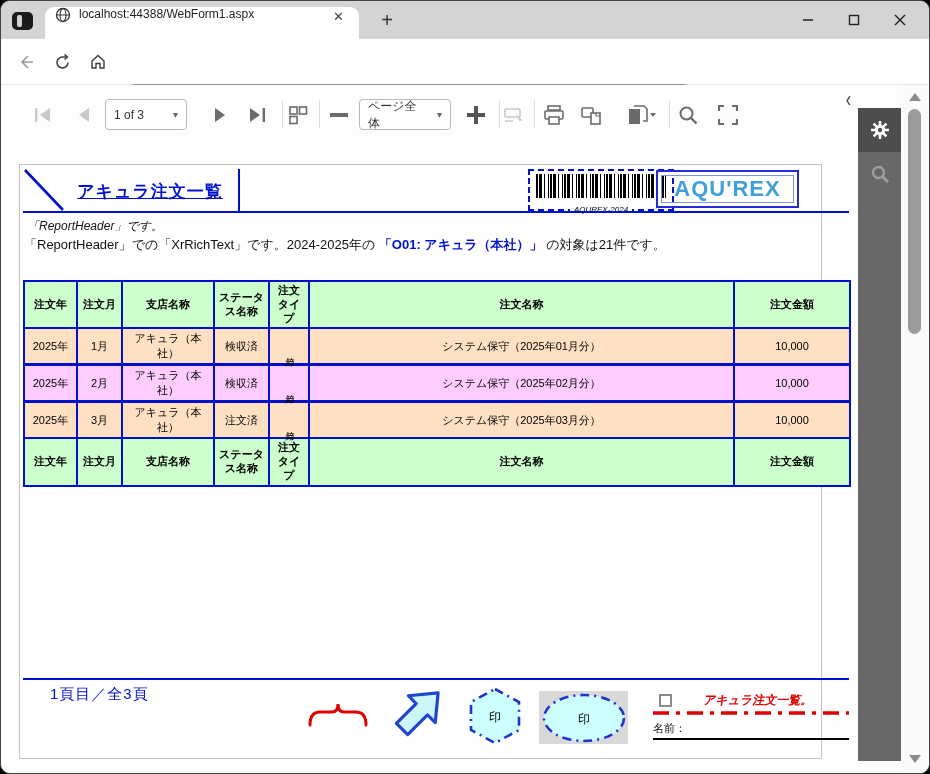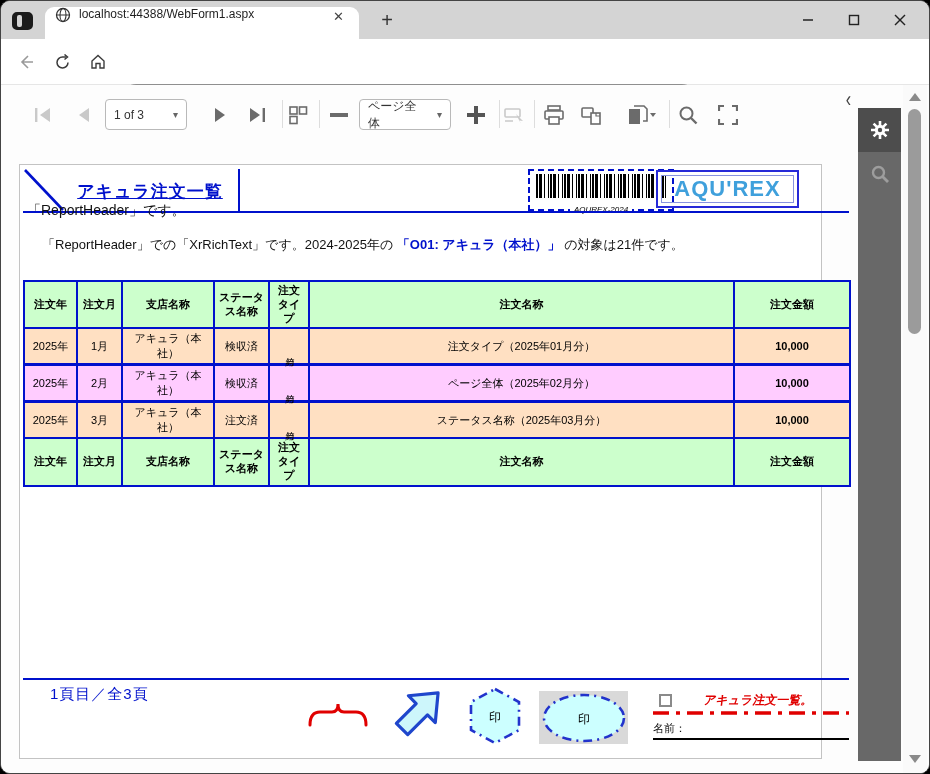--- a/index.html
+++ b/index.html
@@ -56,32 +56,32 @@
   .hline { position:absolute; background:#0011CC; height:2px; }
   .rtitle { position:absolute; left:40px; top:15px; width:180px; text-align:center; font-size:17px; font-weight:bold; color:#0011CC; text-decoration:underline; letter-spacing:1px; }
   .vline { position:absolute; left:218px; top:4px; width:2px; height:42px; background:#0011CC; }
   .postal { position:absolute; left:227px; top:6px; width:167px; height:38px; border-top:2px dotted #0011CC; border-right:2px dotted #0011CC; }
   .postal span { font-family:"DejaVu Sans Mono", monospace; font-size:25px; font-weight:bold; color:#2222cc; letter-spacing:2px; padding-left:6px; text-shadow:1px 1px 0 #fff, -1px -1px 0 #fff; }
   .barcode-box { position:absolute; left:508px; top:4px; width:146px; height:42px; border:2px dashed #0011CC; padding:3px 6px 0 6px; text-align:center; }
   .bars { height:24px; background:repeating-linear-gradient(90deg,#000 0 2px,#fff 2px 3px,#000 3px 6px,#fff 6px 8px,#000 8px 9px,#fff 9px 12px,#000 12px 13px,#fff 13px 14px); }
   .bar-label { font-size:8px; font-style:italic; margin-top:-2px; background:#fff; display:inline-block; padding:0 4px; }
   .logo-box { position:absolute; left:636px; top:5px; width:143px; height:38px; border:2px solid #2629d8; box-shadow:inset 0 0 0 3px #fff, inset 0 0 0 4px #8893e0; display:flex; align-items:center; justify-content:center; }
   .logo-box span { font-size:22px; font-weight:bold; color:#3FA0DC; letter-spacing:1px; }
-  .note { position:absolute; left:7px; top:37px; font-size:14px; color:#111; }
-  .rich1 { position:absolute; left:22px; top:71px; font-size:13px; color:#111; }
+  .note { position:absolute; left:7px; top:53px; font-size:12px; color:#111;font-style:italic; }
+  .rich1 { position:absolute; left:4px; top:71px; font-size:13px; color:#111; }
   .rich1 b { color:#0011CC; font-weight:bold; }
   .rich2 { position:absolute; left:7px; top:93px; font-size:13px; color:#111; }
 
   table.rep { position:absolute; left:3px; top:115px; border-collapse:collapse; table-layout:fixed; width:826px; }
   table.rep td { border:2px solid #0011CC; font-size:11px; color:#000; text-align:center; padding:2px 3px; height:34px; }
   tr.hd td { background:#CCFFCC; font-weight:bold; height:31px; line-height:1.25; }
   tr.peach td { background:#FFE0C2; }
   tr.pink td { background:#FFCCFF; border-top-width:3px; border-bottom-width:3px; }
   td.al { text-align:left; padding-left:9px; }
-  td.ar { text-align:right; padding-right:8px;font-weight:bold; }
+  td.ar { text-align:right; padding-right:8px; }
   .vtext { writing-mode:vertical-rl; text-orientation:upright; font-size:9px; line-height:1; display:inline-block; transform:skewY(-6deg); }
 
   .pageno { position:absolute; left:30px; top:520px; font-size:15px; color:#0011CC; letter-spacing:1px; }
   .chk { position:absolute; left:639px; top:529px; width:13px; height:13px; border:2px solid #8a8a8a; background:#fff; }
   .confirm { position:absolute; left:683px; top:527px; font-size:12px; font-weight:bold; font-style:italic; color:#E00000; }
   .nameline { position:absolute; left:633px; top:556px; font-size:11px; color:#111; }
   .blackline { position:absolute; left:633px; top:573px; width:196px; height:2px; background:#000; }
   .grayrect { position:absolute; left:519px; top:526px; width:89px; height:53px; background:#D9D9D9; }
   svg.shape { position:absolute; }
 </style>
@@ -348,39 +348,39 @@
           <td>注文タイプ</td>
           <td>注文名称</td>
           <td>注文金額</td>
         </tr>
         <tr class="peach">
           <td>2025年</td>
           <td>1月</td>
           <td class="al">アキュラ（本社）</td>
           <td>検収済</td>
           <td><span class="vtext">給与</span></td>
-          <td class="al">注文タイプ（2025年01月分）</td>
+          <td class="al">システム保守（2025年01月分）</td>
           <td class="ar">10,000</td>
         </tr>
         <tr class="pink">
           <td>2025年</td>
           <td>2月</td>
           <td class="al">アキュラ（本社）</td>
           <td>検収済</td>
           <td><span class="vtext">給与</span></td>
-          <td class="al">ページ全体（2025年02月分）</td>
+          <td class="al">システム保守（2025年02月分）</td>
           <td class="ar">10,000</td>
         </tr>
         <tr class="peach">
           <td>2025年</td>
           <td>3月</td>
           <td class="al">アキュラ（本社）</td>
           <td>注文済</td>
           <td><span class="vtext">給与</span></td>
-          <td class="al">ステータス名称（2025年03月分）</td>
+          <td class="al">システム保守（2025年03月分）</td>
           <td class="ar">10,000</td>
         </tr>
         <tr class="hd">
           <td>注文年</td>
           <td>注文月</td>
           <td>支店名称</td>
           <td>ステータス名称</td>
           <td>注文タイプ</td>
           <td>注文名称</td>
           <td>注文金額</td>

